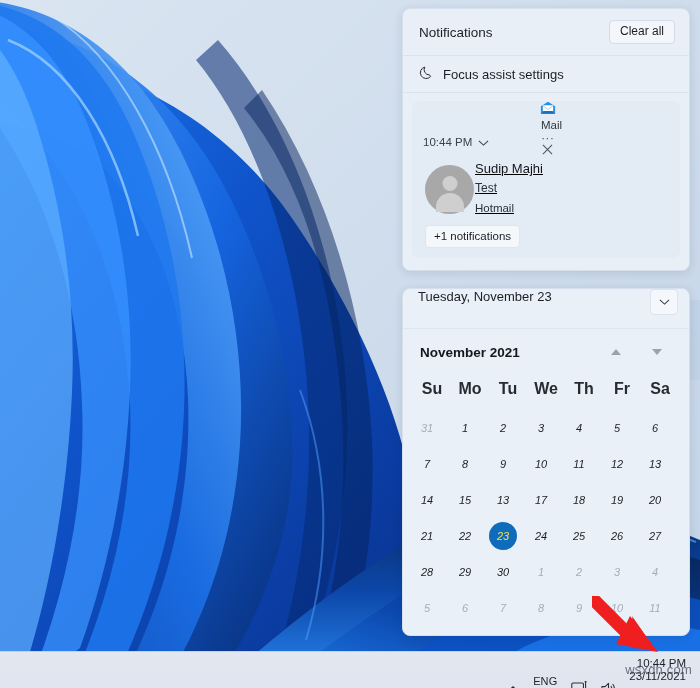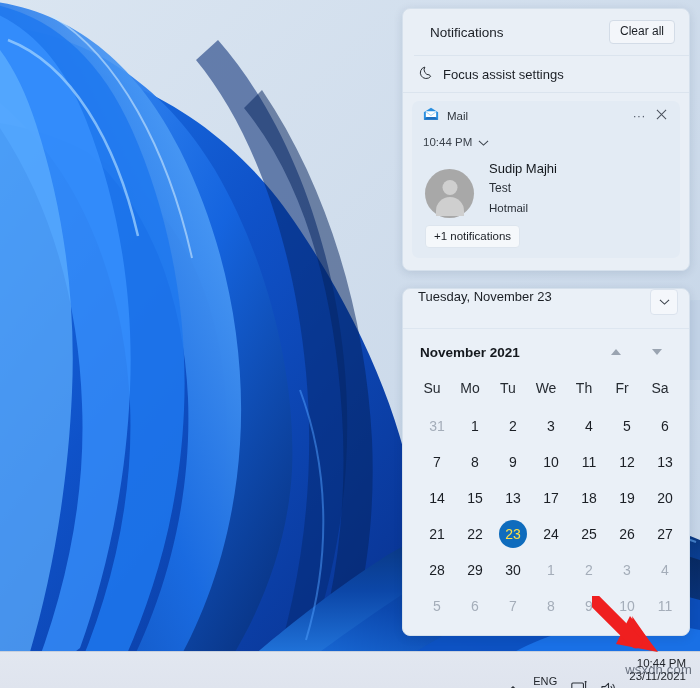--- a/index.html
+++ b/index.html
@@ -111,21 +111,20 @@
   }
 
   .notif-header {
     height: 47px;
     display: flex;
     align-items: center;
     justify-content: space-between;
     padding: 0 14px 0 16px;
     box-sizing: border-box;
     border-bottom: 1px solid #dbe4ee;
-    margin-left: 11px;
   }
   .notif-title {
     font-size: 13.5px;
     color: #1b1f25;
   }
   #clear-all {
     font-size: 12px;
     color: #1b1f25;
     background: #f3f6fa;
     border: 1px solid #d3dce7;
@@ -156,20 +155,21 @@
     border-radius: 7px;
     padding: 0;
     position: relative;
   }
   .card-top {
     display: flex;
     align-items: center;
     height: 29px;
     padding: 0 8px 0 11px;
     box-sizing: border-box;
+    flex-direction: column;
   }
   .app-name {
     font-size: 11.5px;
     color: #30363e;
     margin-left: 8px;
     flex: 1;
   }
   .card-ctrl {
     color: #5a6170;
     font-size: 13px;
@@ -184,23 +184,24 @@
     gap: 6px;
     padding: 2px 11px 0 11px;
     height: 20px;
   }
   .card-time {
     font-size: 11.5px;
     color: #3b424b;
   }
   .card-body {
     display: flex;
-    gap: 15px;
+    gap: 1px;
     padding: 6px 11px 0 13px;
-    align-items: flex-end;
+    align-items: center;
+    text-decoration: underline;
   }
   .avatar {
     width: 49px;
     height: 49px;
     border-radius: 50%;
     background: #a8a8a8;
     flex: 0 0 auto;
     position: relative;
     margin-top: 2px;
   }
@@ -340,33 +341,34 @@
     border-right: 5px solid transparent;
     border-top: 6px solid #9aa4b1;
   }
   .cal-grid {
     display: grid;
     grid-template-columns: repeat(7, 1fr);
     padding: 6px 10px 0 10px;
   }
   .dow {
     text-align: center;
-    font-size: 14px;
-    font-weight: normal;
+    font-size: 16px;
+    font-weight: bold;
     color: #262b32;
     padding: 6px 0 12px 0;
   }
   .day {
     height: 36px;
     display: flex;
     align-items: center;
-    justify-content: flex-end;
-    font-size: 14px;
+    justify-content: flex-start;
+    font-size: 11px;
     color: #1b1f25;
     cursor: pointer;
+    font-style: italic;
   }
   .day.muted { color: #a4adb9; }
   .day .pill {
     width: 28px; height: 28px;
     display: flex; align-items: center; justify-content: center;
     border-radius: 50%;
   }
   .day.today .pill {
     background: #0f6cbd;
     color: #fde047;

